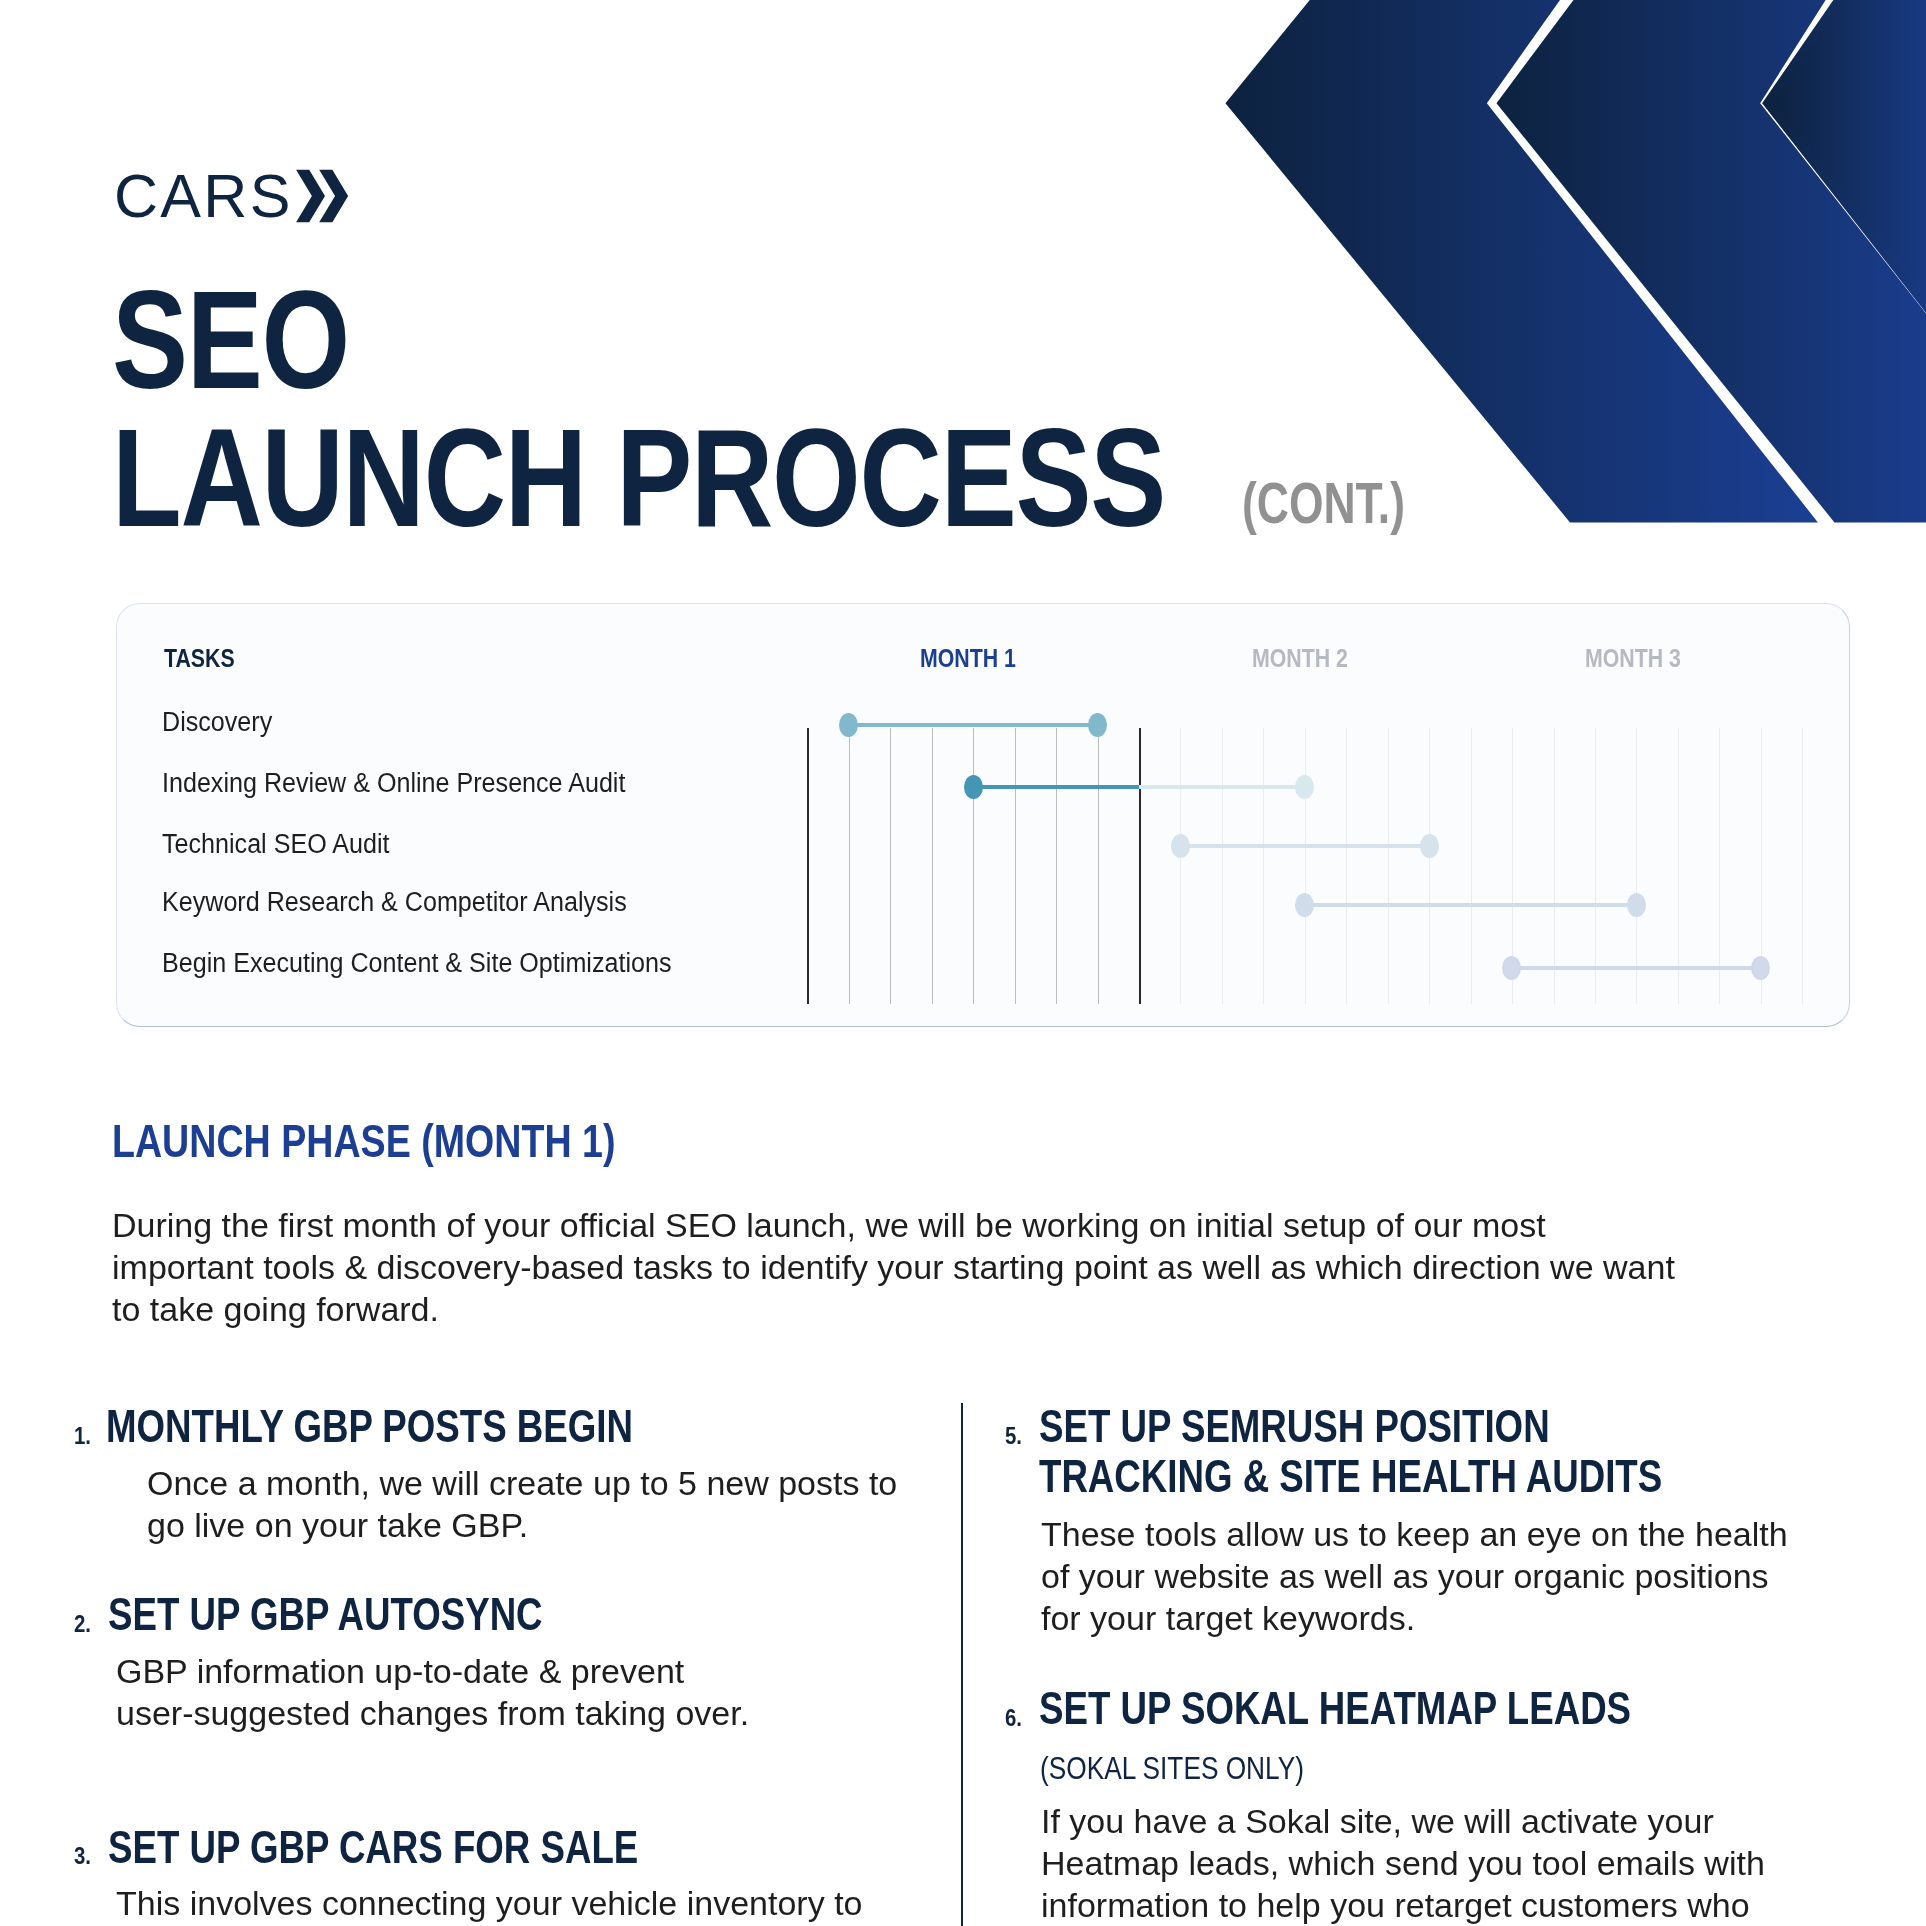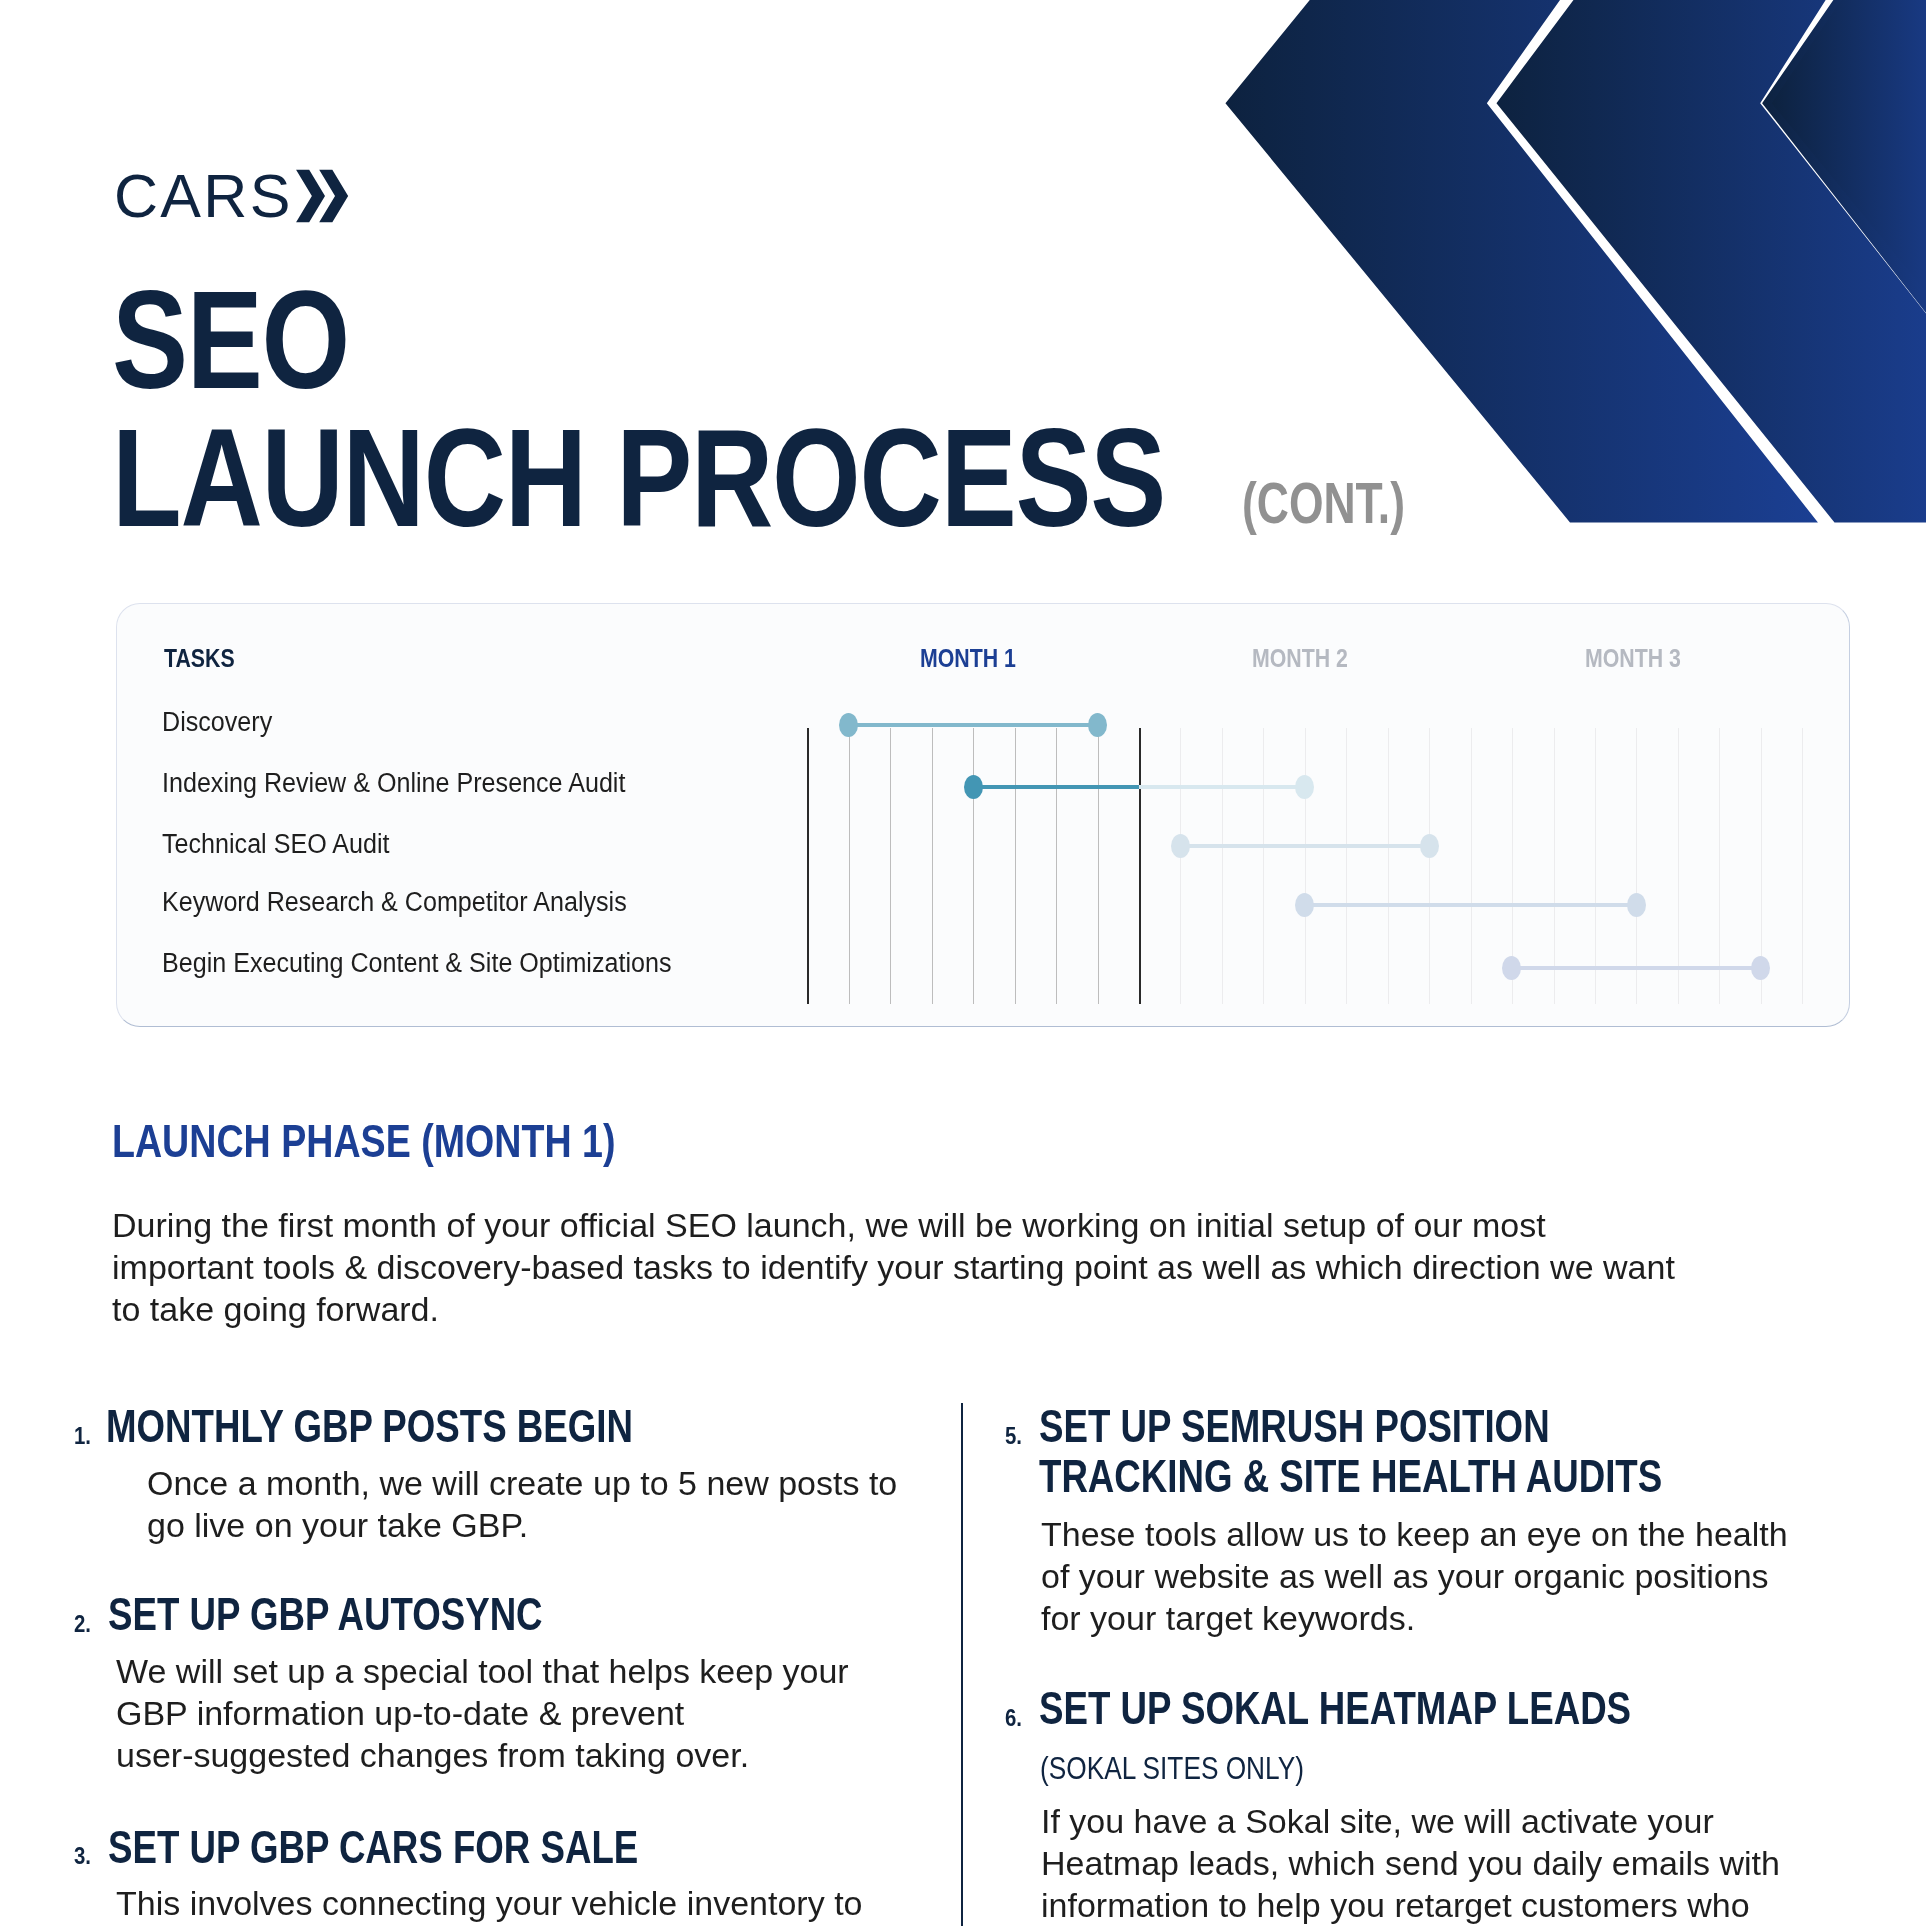--- a/index.html
+++ b/index.html
@@ -145,21 +145,20 @@
 <div class="item-body" style="left:116px; top:1462px;margin-left:31px;">
   <div>Once a month, we will create up to 5 new posts to</div>
     <div>go live on your take GBP.</div>
 </div>
 
 <div class="item-num" style="left:74px; top:1612px;">2.</div>
 <div class="item-h cond" style="left:108px; top:1589px;">
   <div>SET UP GBP AUTOSYNC</div>
 </div>
 <div class="item-body" style="left:116px; top:1650px;">
-  <div>We will set up a special tool that helps keep your</div>
     <div>GBP information up-to-date &amp; prevent</div>
     <div>user-suggested changes from taking over.</div>
 </div>
 
 <div class="item-num" style="left:74px; top:1844px;">3.</div>
 <div class="item-h cond" style="left:108px; top:1822px;">
   <div>SET UP GBP CARS FOR SALE</div>
 </div>
 <div class="item-body" style="left:116px; top:1882px;">
   <div>This involves connecting your vehicle inventory to</div>
@@ -177,16 +176,16 @@
     <div>for your target keywords.</div>
 </div>
 
 <div class="item-num" style="left:1005px; top:1706px;">6.</div>
 <div class="item-h cond" style="left:1039px; top:1683px;">
   <div>SET UP SOKAL HEATMAP LEADS</div>
 </div>
 <div class="item-sub cond" style="left:1040px; top:1752px;">(SOKAL SITES ONLY)</div>
 <div class="item-body" style="left:1041px; top:1800px;">
   <div>If you have a Sokal site, we will activate your</div>
-    <div>Heatmap leads, which send you daily emails with</div>
+    <div>Heatmap leads, which send you tool emails with</div>
     <div>information to help you retarget customers who</div>
 </div>
 
 
 </body></html>

